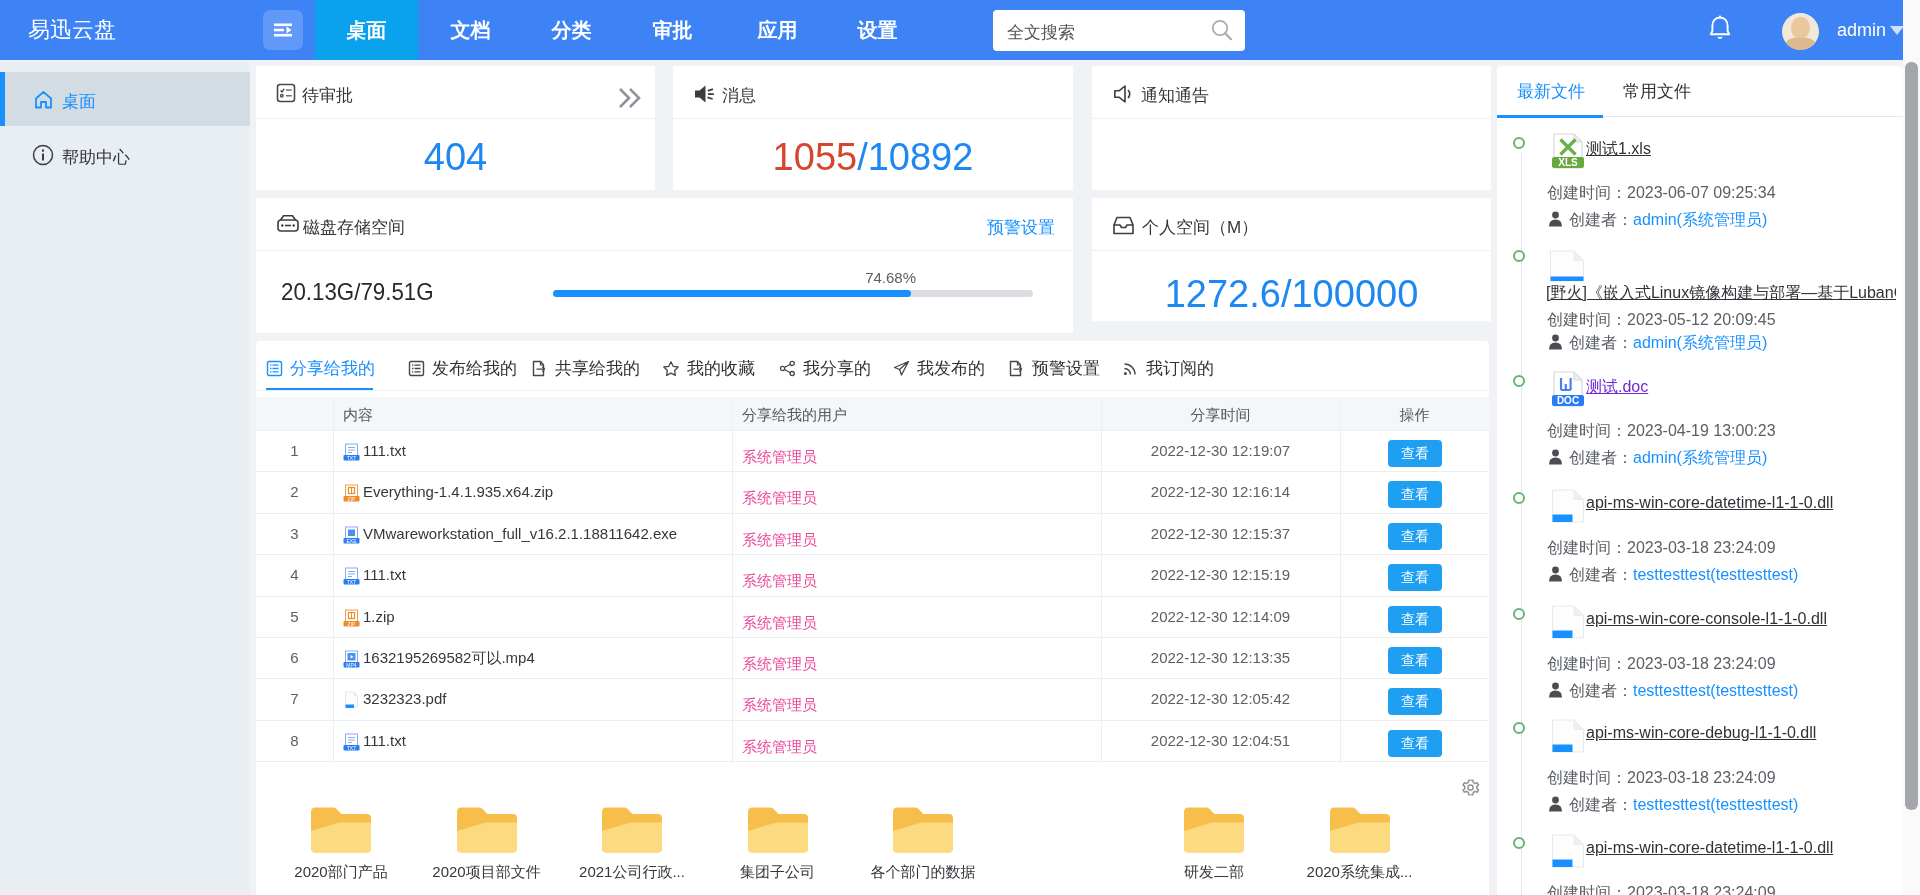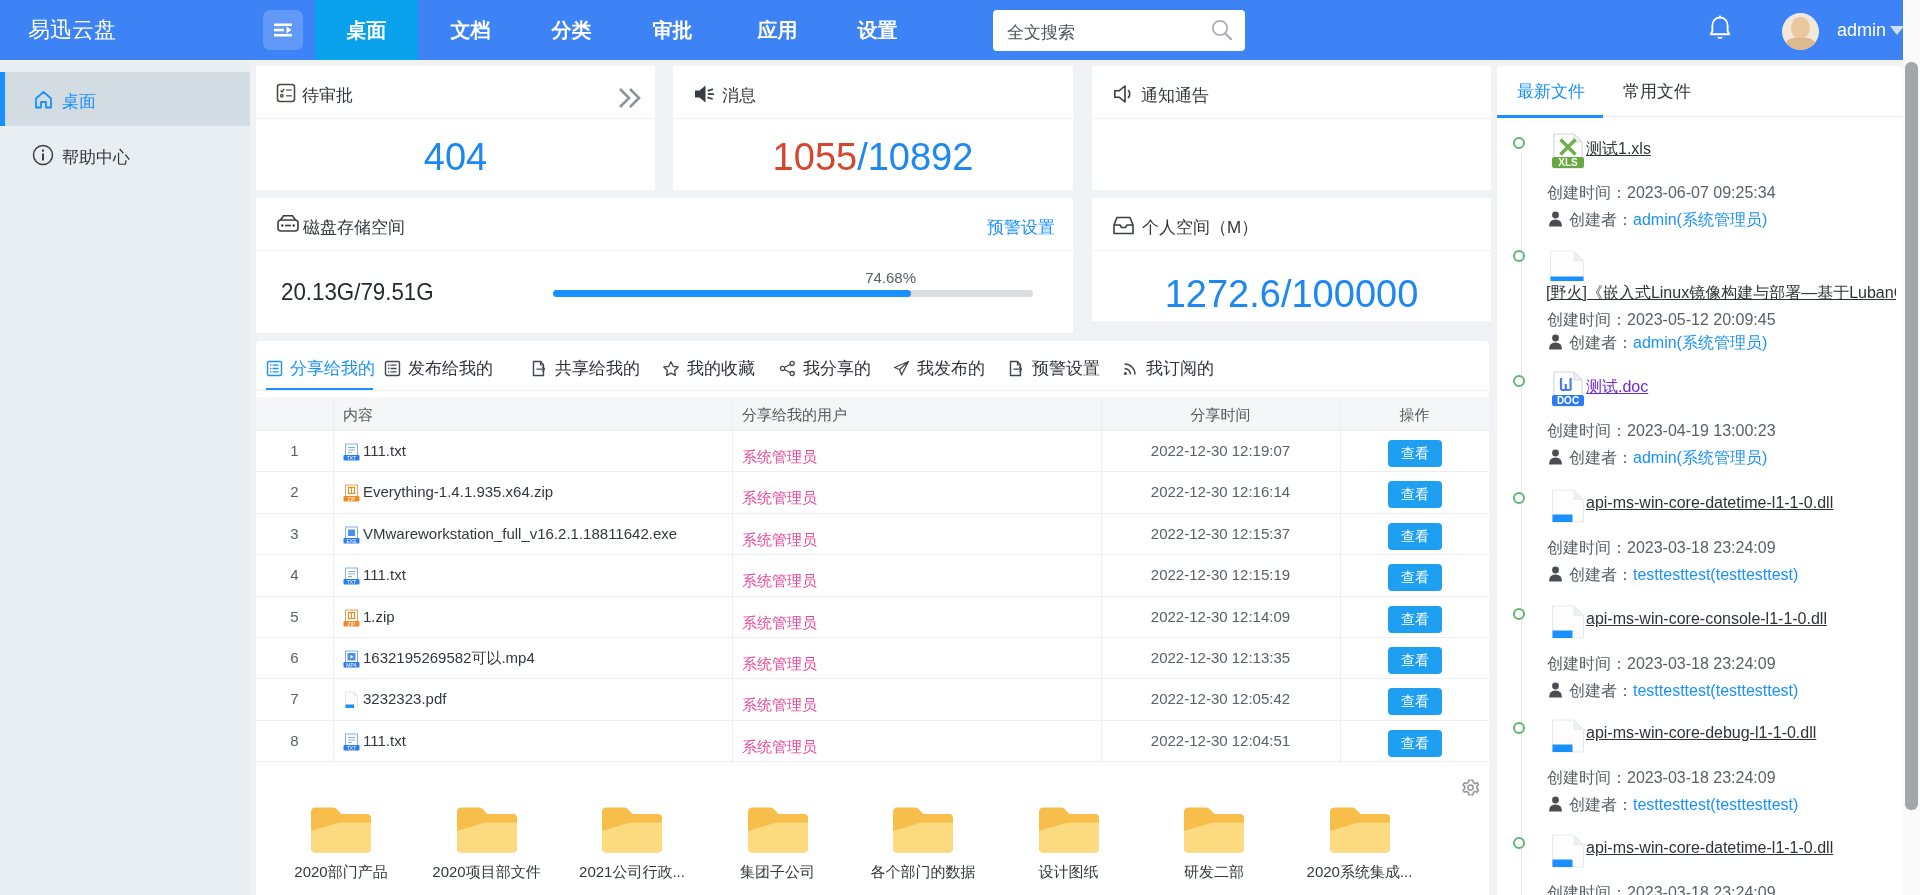--- a/index.html
+++ b/index.html
@@ -134,21 +134,21 @@
 <div class="card" style="left:256px;top:341px;width:1233px;height:554px;border-radius:4px 4px 0 0;">
 
   <div class="tabrow" style="left:10px;color:#1890ff;">
       <svg class="ti" width="17" height="17" viewBox="0 0 17 17">
         <rect x="1.5" y="1.5" width="14" height="14" rx="1.5" fill="none" stroke="#1890ff" stroke-width="1.4"></rect>
         <path d="M6.5 5.2 h6 M6.5 8.5 h6 M6.5 11.8 h6" stroke="#1890ff" stroke-width="1.3"></path>
         <path d="M4 5.2 h1.4 M4 8.5 h1.4 M4 11.8 h1.4" stroke="#1890ff" stroke-width="1.3"></path>
       </svg>
       <span>分享给我的</span>
     </div>
-  <div class="tabrow" style="left:128px;justify-content:flex-end;">
+  <div class="tabrow" style="left:152px;justify-content:flex-end;">
       <svg class="ti" width="17" height="17" viewBox="0 0 17 17">
         <rect x="1.5" y="1.5" width="14" height="14" rx="1.5" fill="none" stroke="#43464b" stroke-width="1.4"></rect>
         <path d="M6.5 5.2 h6 M6.5 8.5 h6 M6.5 11.8 h6" stroke="#43464b" stroke-width="1.3"></path>
         <path d="M4 5.2 h1.4 M4 8.5 h1.4 M4 11.8 h1.4" stroke="#43464b" stroke-width="1.3"></path>
       </svg>
       <span>发布给我的</span>
     </div>
   <div class="tabrow" style="left:274px;">
       <svg class="ti" width="18" height="17" viewBox="0 0 18 17">
         <path d="M10.5 1.5 H3.5 V15.5 H13.5 V5 Z" fill="none" stroke="#43464b" stroke-width="1.4" stroke-linejoin="round"></path>
@@ -357,27 +357,20 @@
         <path d="M1 46 L1 29 L28.5 20.8 Q29.6 20.5 30.8 20.5 L61 20.5 L61 46 Q61 50.5 56.5 50.5 L5.5 50.5 Q1 50.5 1 46 Z" fill="#FBDA80"></path>
       </svg>
       <div class="flabel">集团子公司</div>
     </div>
   <div class="fold" style="left:607px;">
       <svg width="62" height="52" viewBox="0 0 62 52" style="margin:0 auto;">
         <path d="M1 10 Q1 5.5 5.5 5.5 L23 5.5 Q25 5.5 26.3 6.8 L31.5 12 L57 12 Q61 12 61 16 L61 46 Q61 50.5 56.5 50.5 L5.5 50.5 Q1 50.5 1 46 Z" fill="#F8BE4B"></path>
         <path d="M1 46 L1 29 L28.5 20.8 Q29.6 20.5 30.8 20.5 L61 20.5 L61 46 Q61 50.5 56.5 50.5 L5.5 50.5 Q1 50.5 1 46 Z" fill="#FBDA80"></path>
       </svg>
       <div class="flabel">各个部门的数据</div>
-    </div>
-  <div class="fold" style="left:752.5px;">
-      <svg width="62" height="52" viewBox="0 0 62 52" style="margin:0 auto;">
-        <path d="M1 10 Q1 5.5 5.5 5.5 L23 5.5 Q25 5.5 26.3 6.8 L31.5 12 L57 12 Q61 12 61 16 L61 46 Q61 50.5 56.5 50.5 L5.5 50.5 Q1 50.5 1 46 Z" fill="#F8BE4B"></path>
-        <path d="M1 46 L1 29 L28.5 20.8 Q29.6 20.5 30.8 20.5 L61 20.5 L61 46 Q61 50.5 56.5 50.5 L5.5 50.5 Q1 50.5 1 46 Z" fill="#FBDA80"></path>
-      </svg>
-      <div class="flabel">设计图纸</div>
     </div>
   <div class="fold" style="left:898px;">
       <svg width="62" height="52" viewBox="0 0 62 52" style="margin:0 auto;">
         <path d="M1 10 Q1 5.5 5.5 5.5 L23 5.5 Q25 5.5 26.3 6.8 L31.5 12 L57 12 Q61 12 61 16 L61 46 Q61 50.5 56.5 50.5 L5.5 50.5 Q1 50.5 1 46 Z" fill="#F8BE4B"></path>
         <path d="M1 46 L1 29 L28.5 20.8 Q29.6 20.5 30.8 20.5 L61 20.5 L61 46 Q61 50.5 56.5 50.5 L5.5 50.5 Q1 50.5 1 46 Z" fill="#FBDA80"></path>
       </svg>
       <div class="flabel">研发二部</div>
     </div>
   <div class="fold" style="left:1043.5px;">
       <svg width="62" height="52" viewBox="0 0 62 52" style="margin:0 auto;">

